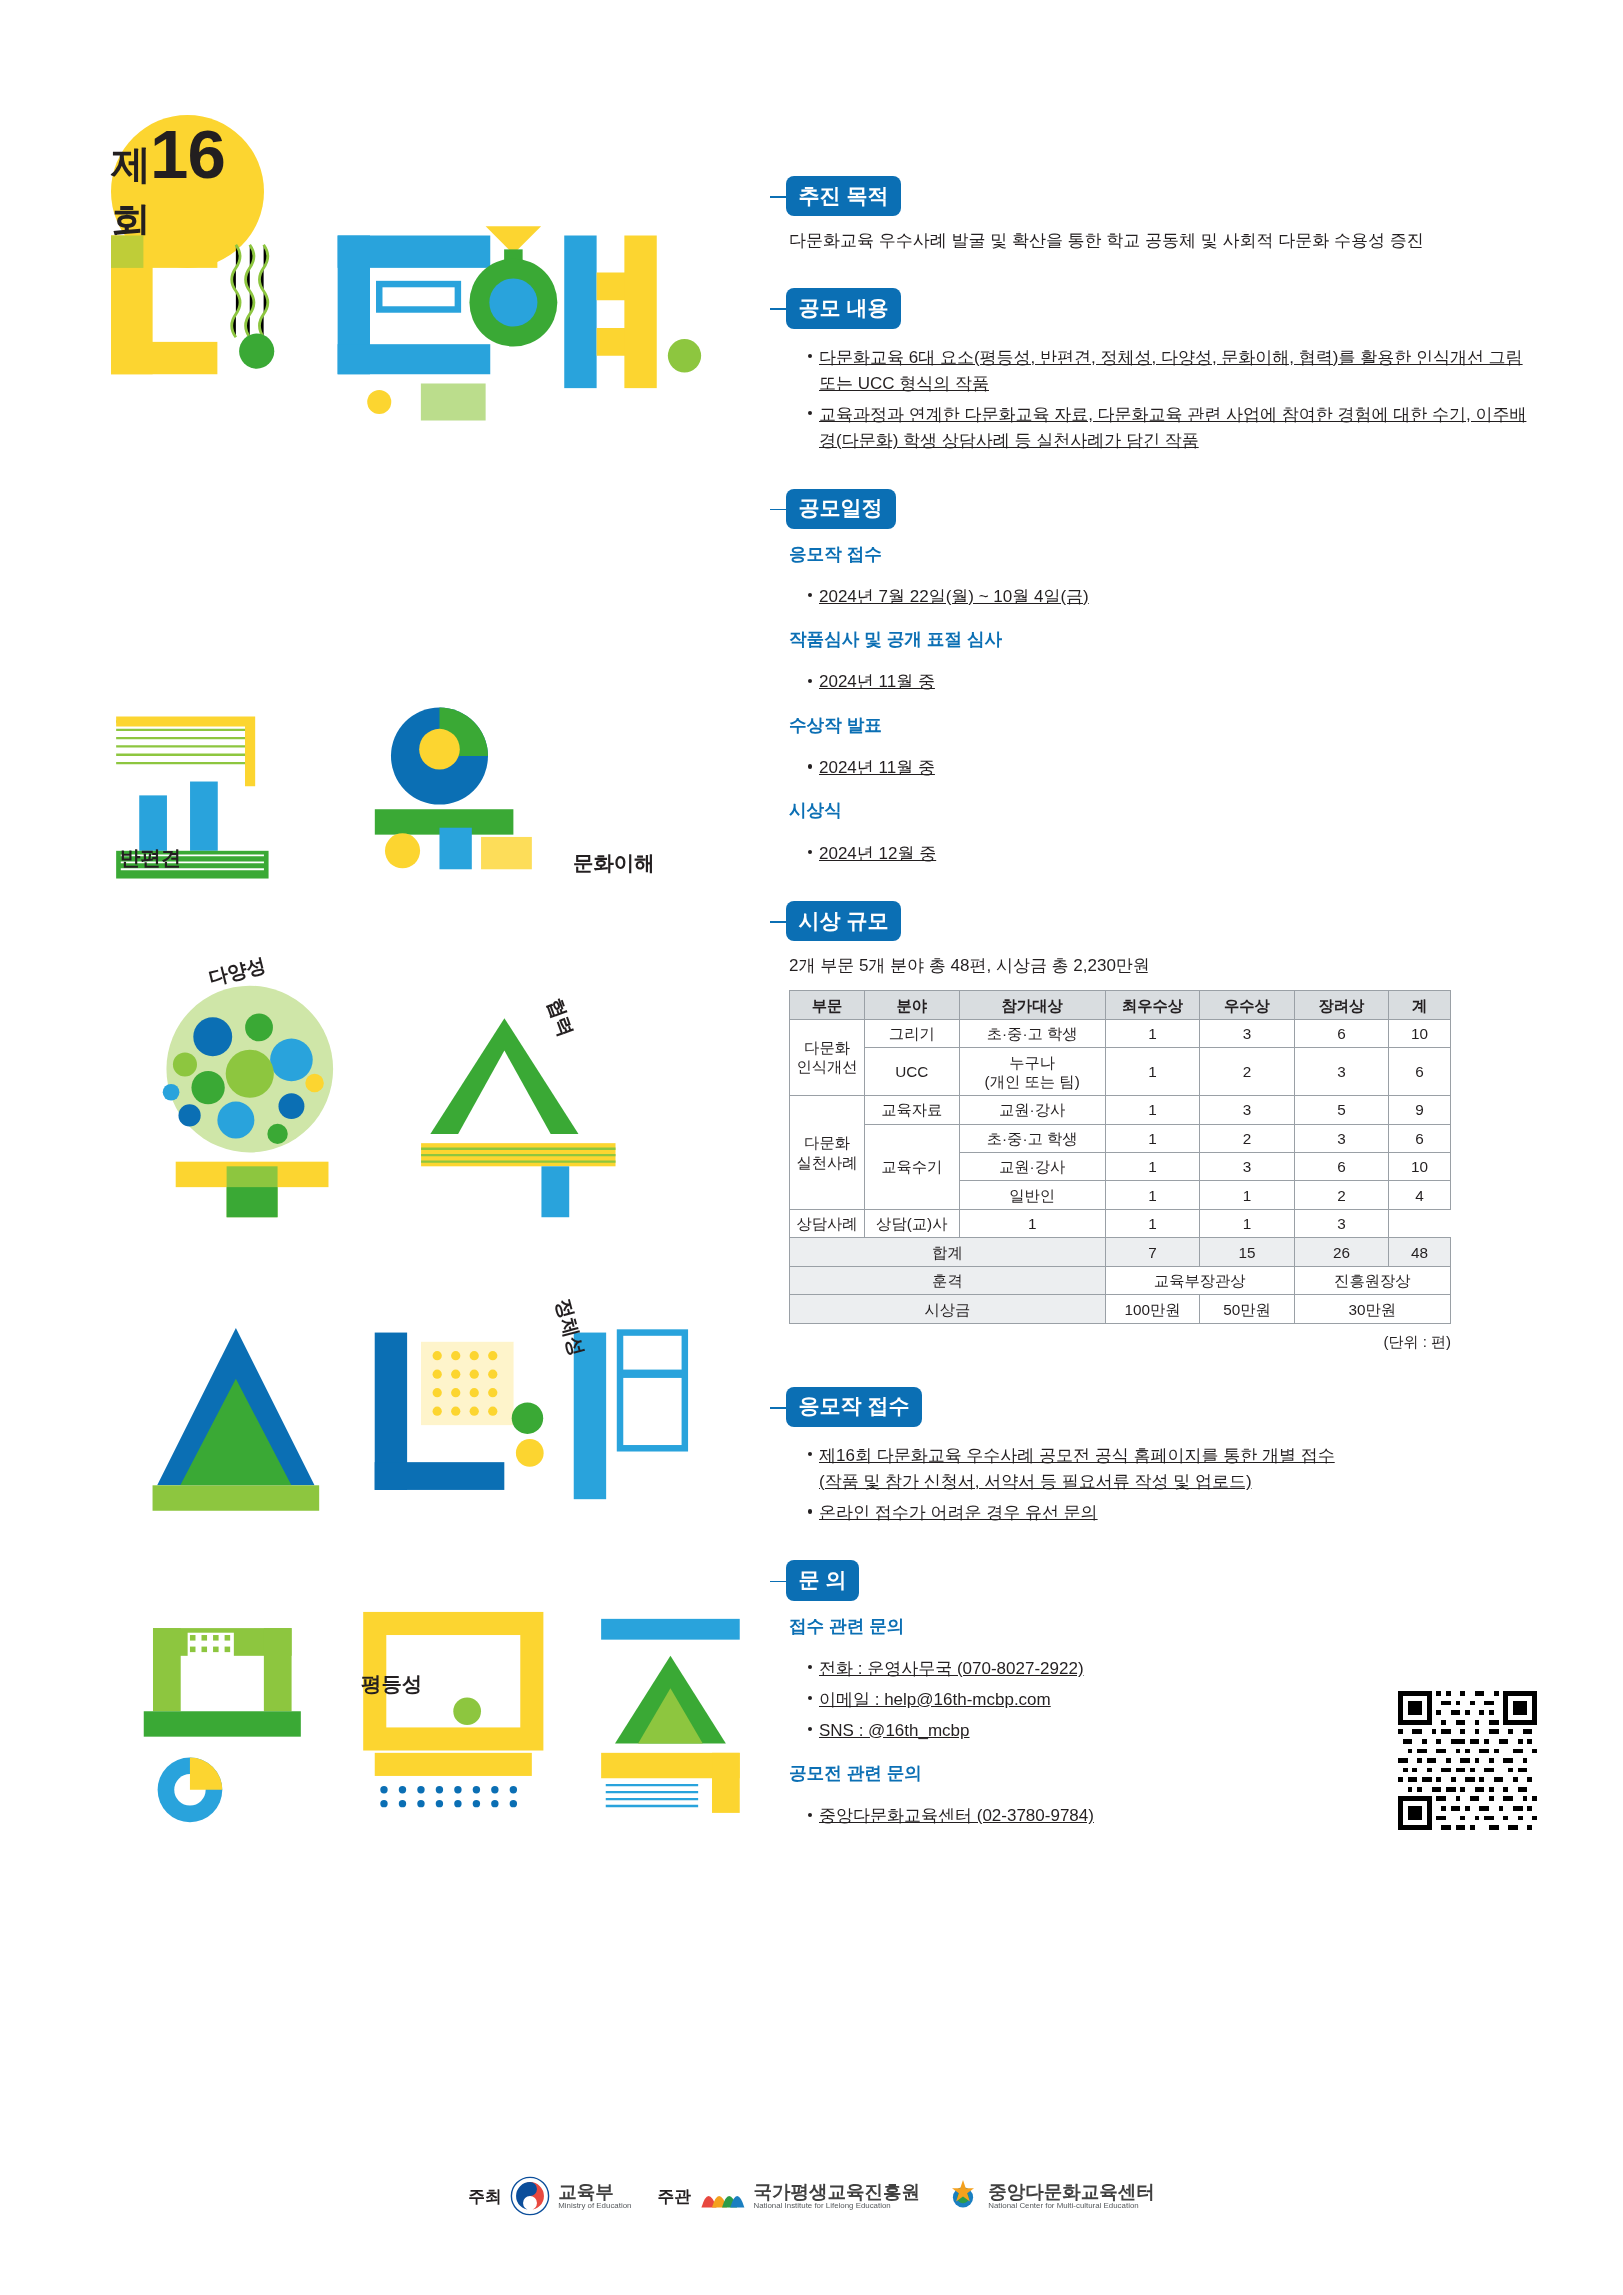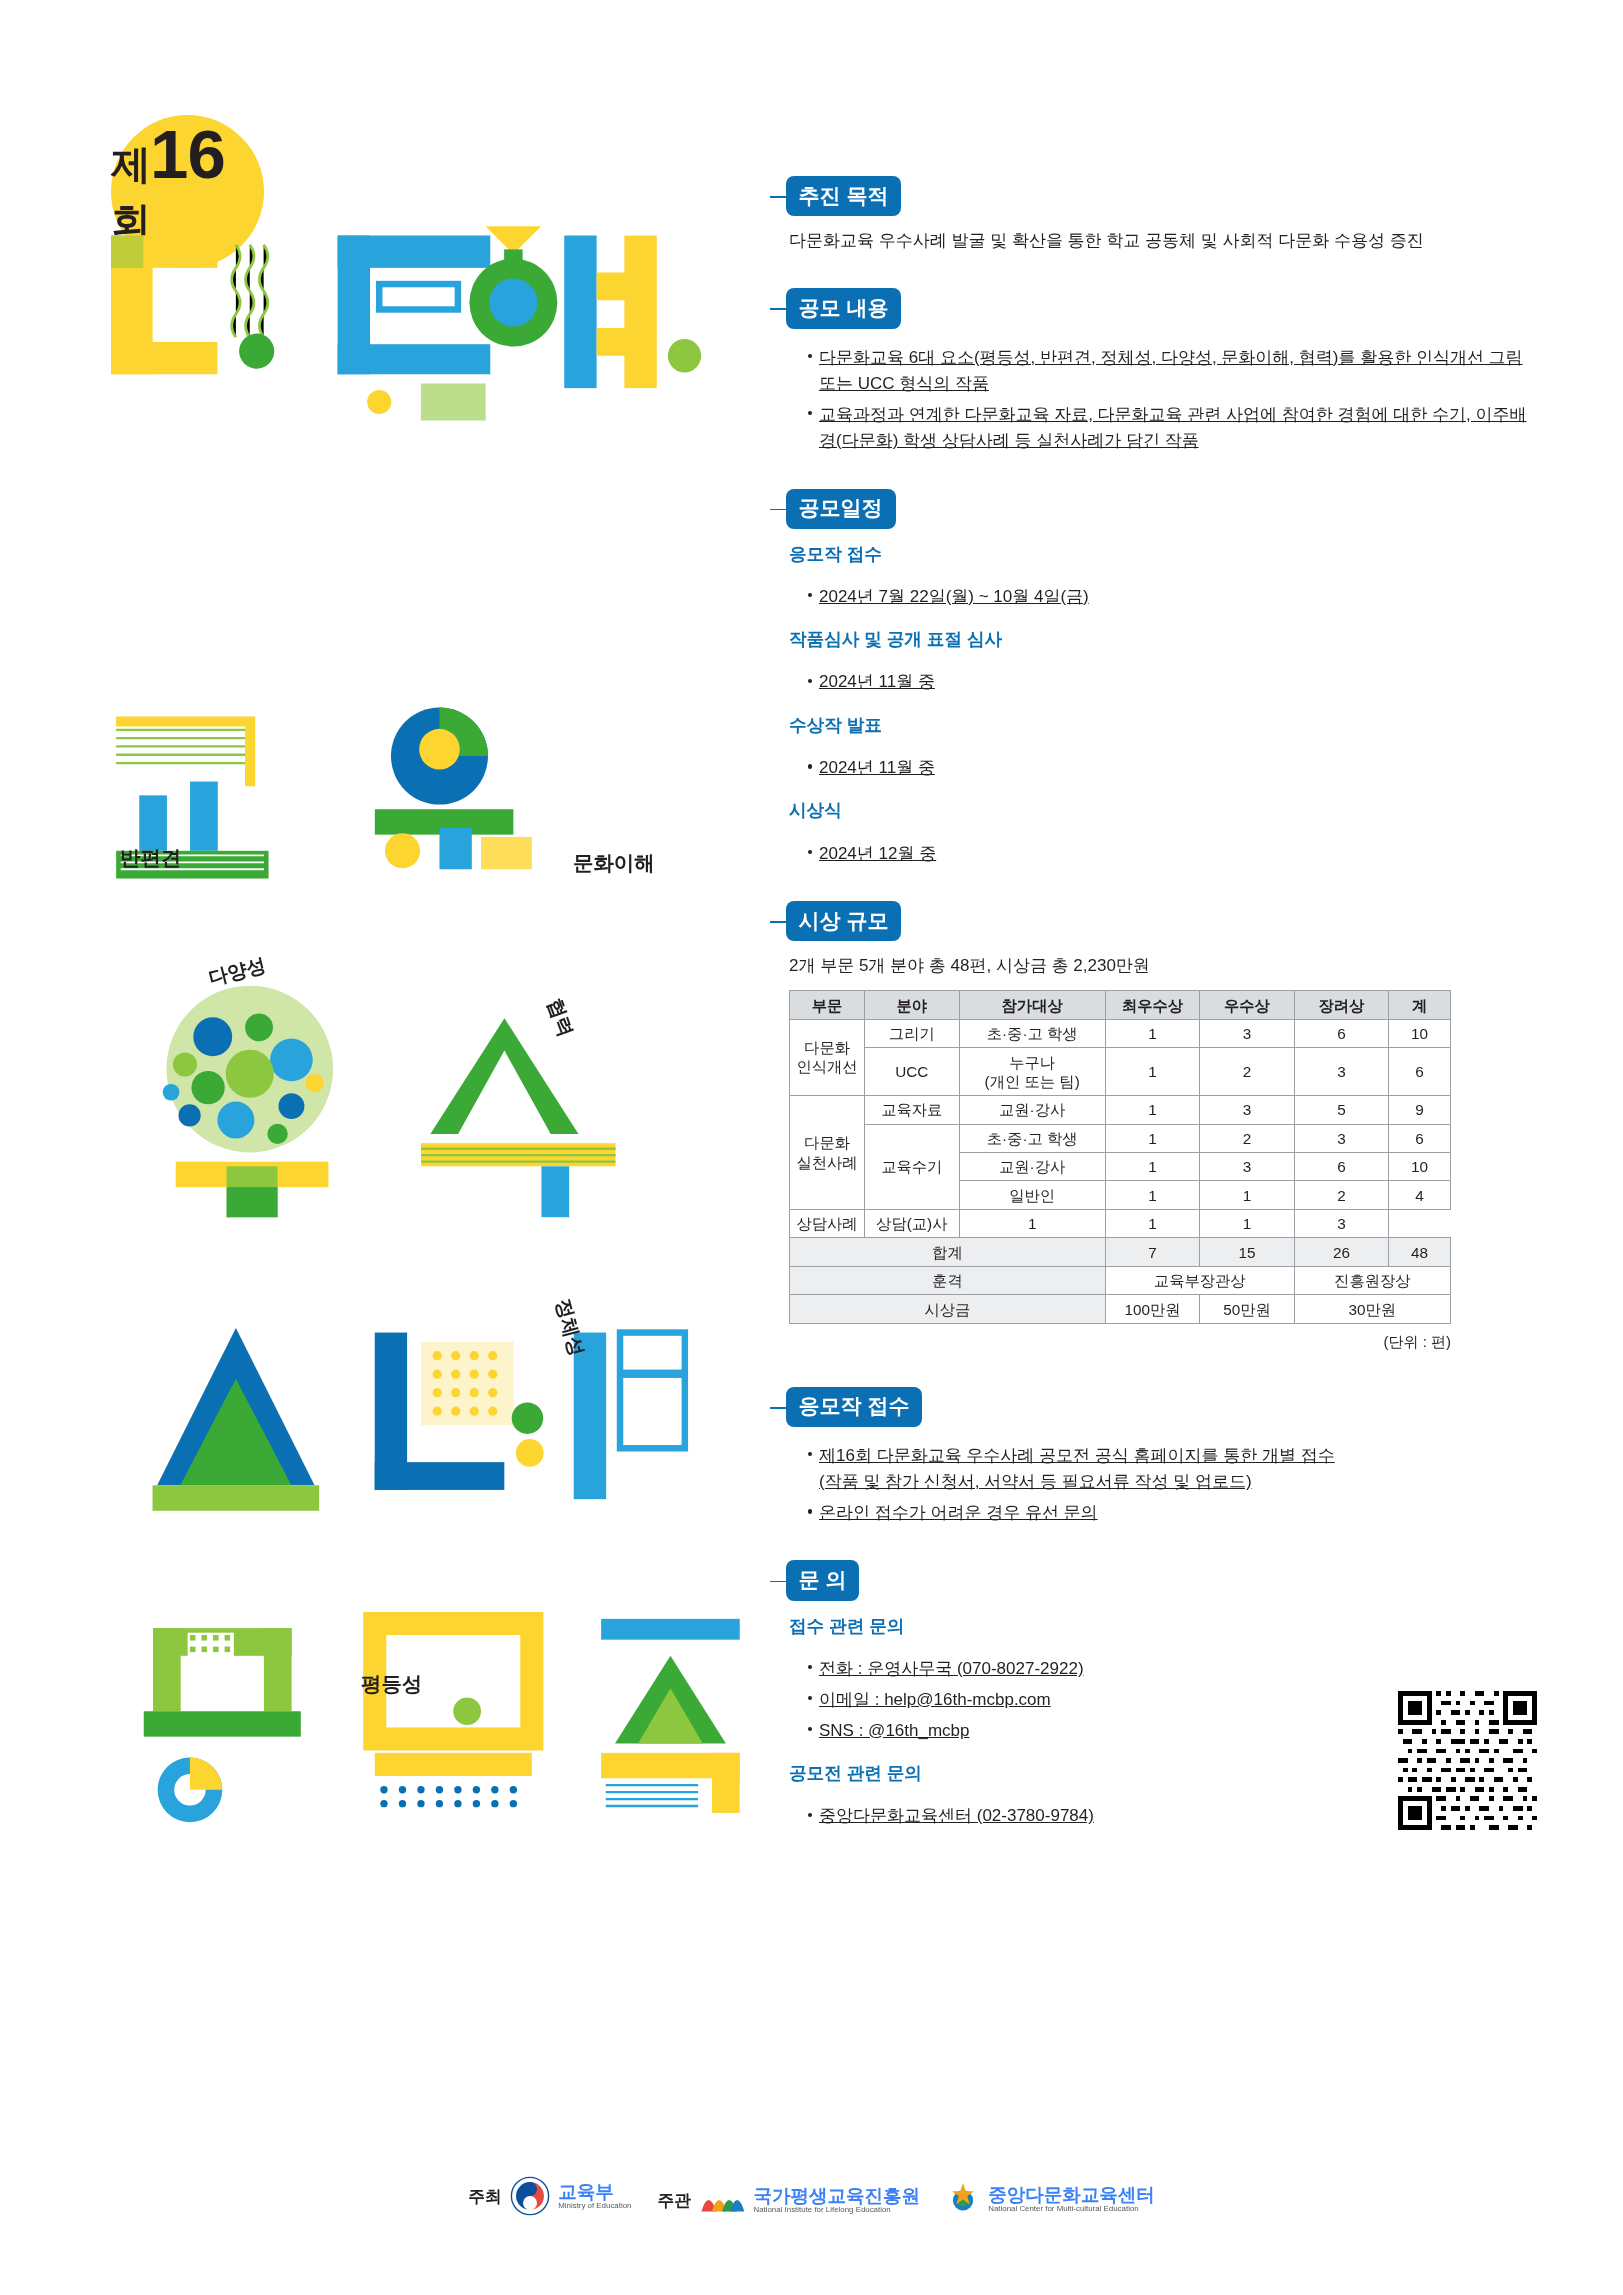--- a/index.html
+++ b/index.html
@@ -57,24 +57,24 @@
   table.prize thead th{background:#d9dde0;font-weight:700;}
   table.prize td.grey{background:#eceef0;font-weight:400;}
   .unit{text-align:right;width:662px;font-size:15px;margin-top:5.6px;}
 
   .note{font-size:17px;margin-bottom:2.8px;}
 
   
   .qr{position:absolute;right:18.5px;bottom:0;width:139px;height:139px;}
 
   
-  .footer{position:absolute;left:0;right:0;bottom:79px;display:flex;justify-content:center;align-items:flex-end;gap:26px;margin-top:16px;}
+  .footer{position:absolute;left:0;right:0;bottom:79px;display:flex;justify-content:center;align-items:center;gap:26px;margin-top:16px;}
   .f-item{display:flex;align-items:center;gap:8.3px;}
   .f-lab{font-size:16.7px;font-weight:700;color:#231f20;}
-  .f-name{font-size:18.5px;font-weight:700;color:#3b82f6;line-height:1.05;}
+  .f-name{font-size:18.5px;font-weight:700;color:#404040;line-height:1.05;}
   .f-sub{font-size:7.9px;color:#55595c;font-weight:400;}
 </style>
 </head>
 <body>
 
 <div class="page">
 
   <div class="left">
 
     <div class="badge">

